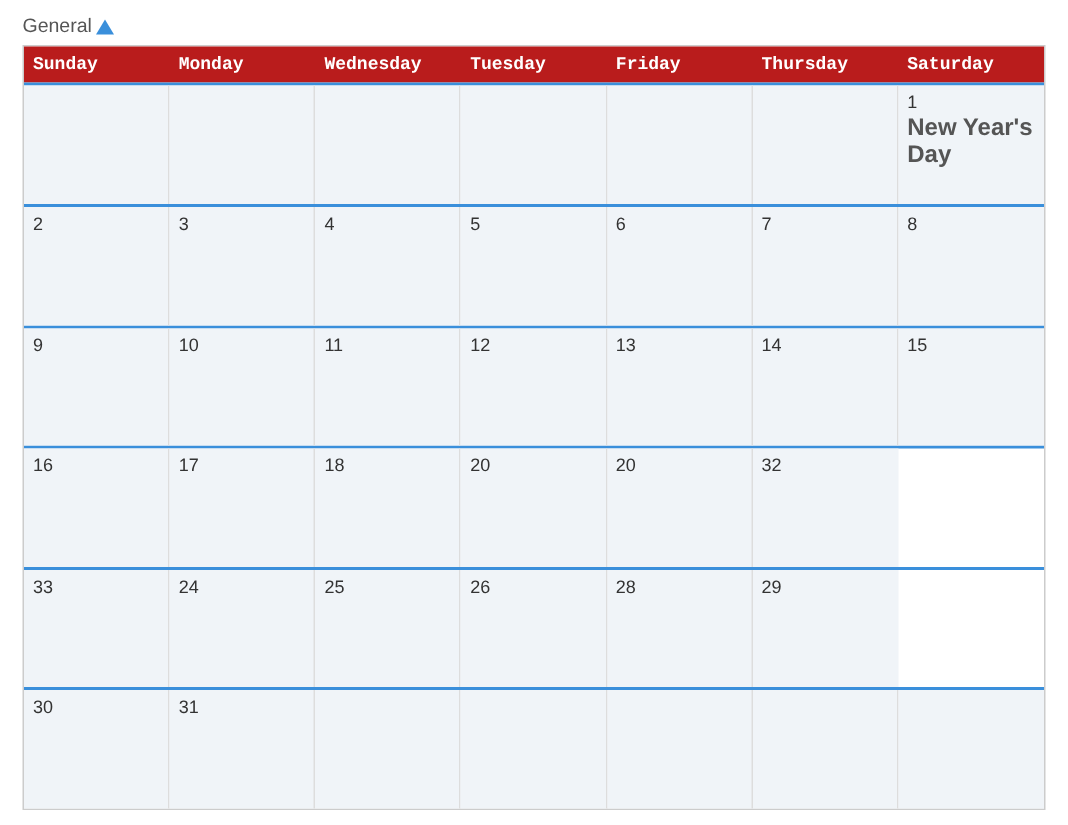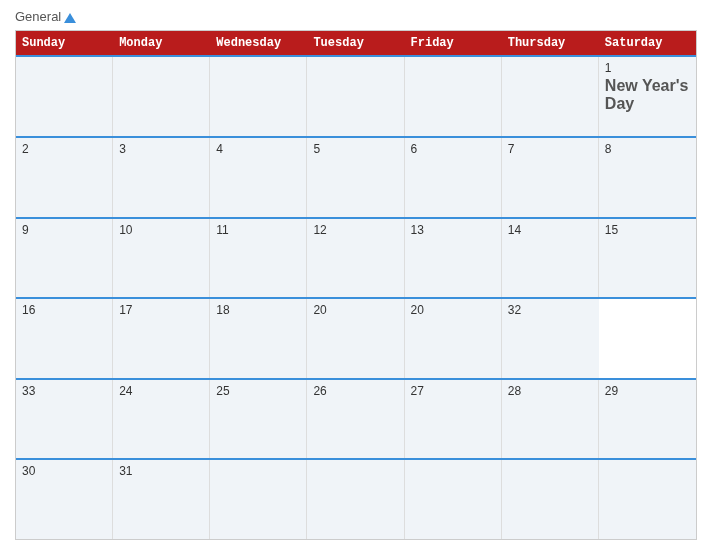--- a/index.html
+++ b/index.html
@@ -233,23 +233,20 @@
           <div class="day-cell">
             <span class="day-number">24</span>
           </div>
           <div class="day-cell">
             <span class="day-number">25</span>
           </div>
           <div class="day-cell">
             <span class="day-number">26</span>
           </div>
           <div class="day-cell">
-            <span class="day-number">27</span>
-          </div>
-          <div class="day-cell">
             <span class="day-number">28</span>
           </div>
           <div class="day-cell">
             <span class="day-number">29</span>
           </div>
         </div>
         <div class="week-row">
           <div class="day-cell">
             <span class="day-number">30</span>
           </div>

